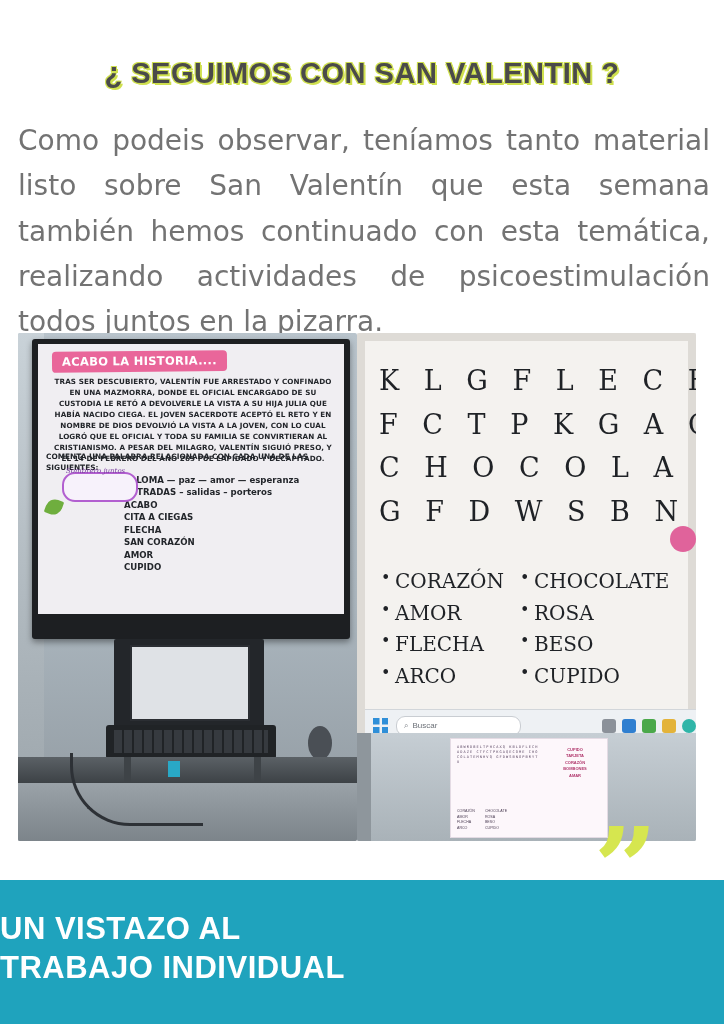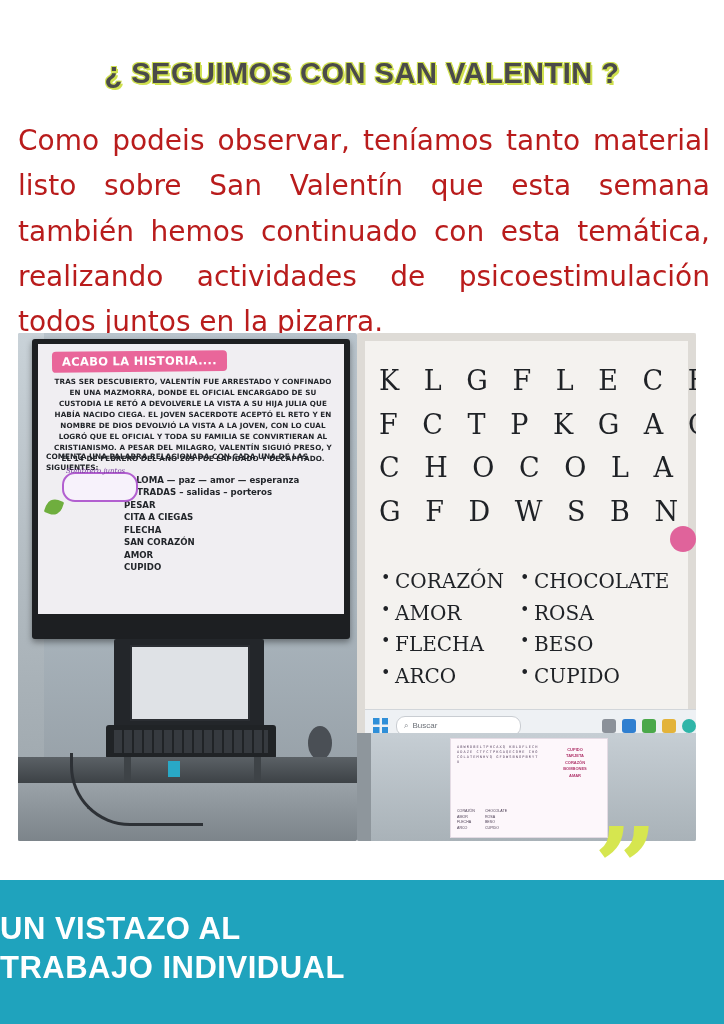--- a/index.html
+++ b/index.html
@@ -41,21 +41,21 @@
   }
 
   
   .paragraph {
     position: absolute;
     left: 18px;
     top: 90px;
     width: 692px;
     font-size: 28px;
     line-height: 1.62;
-    color: #b91c1c;
+    color: #737373;
     text-align: justify;
     text-justify: inter-word;
     font-family: "DejaVu Sans", sans-serif;
   }
 
   
   .photos {
     position: absolute;
     left: 18px;
     top: 333px;
@@ -427,21 +427,21 @@
       <div class="wall-left"></div>
 
       <div class="board">
         <div class="screen">
           <div class="scr-title">ACABO LA HISTORIA....</div>
           <div class="scr-body">TRAS SER DESCUBIERTO, VALENTÍN FUE ARRESTADO Y CONFINADO EN UNA MAZMORRA, DONDE EL OFICIAL ENCARGADO DE SU CUSTODIA LE RETÓ A DEVOLVERLE LA VISTA A SU HIJA JULIA QUE HABÍA NACIDO CIEGA. EL JOVEN SACERDOTE ACEPTÓ EL RETO Y EN NOMBRE DE DIOS DEVOLVIÓ LA VISTA A LA JOVEN, CON LO CUAL LOGRÓ QUE EL OFICIAL Y TODA SU FAMILIA SE CONVIRTIERAN AL CRISTIANISMO. A PESAR DEL MILAGRO, VALENTÍN SIGUIÓ PRESO, Y EL 14 DE FEBRERO DEL AÑO 269 FUE LAPIDADO Y DECAPITADO.</div>
           <div class="scr-sub">COMENTA UNA PALABRA RELACIONADA CON CADA UNA DE LAS SIGUIENTES:</div>
           <div class="scr-list">
             <div>PALOMA — paz — amor — esperanza</div>
             <div>ENTRADAS – salidas – porteros</div>
-            <div>PESAR</div>
+            <div>ACABO</div>
             <div>CITA A CIEGAS</div>
             <div>FLECHA</div>
             <div>SAN CORAZÓN</div>
             <div>AMOR</div>
             <div>CUPIDO</div>
           </div>
           <div class="bubble"></div>
           <div class="hand-note">Sombrero  juntos</div>
           <div class="leaf"></div>
         </div>

